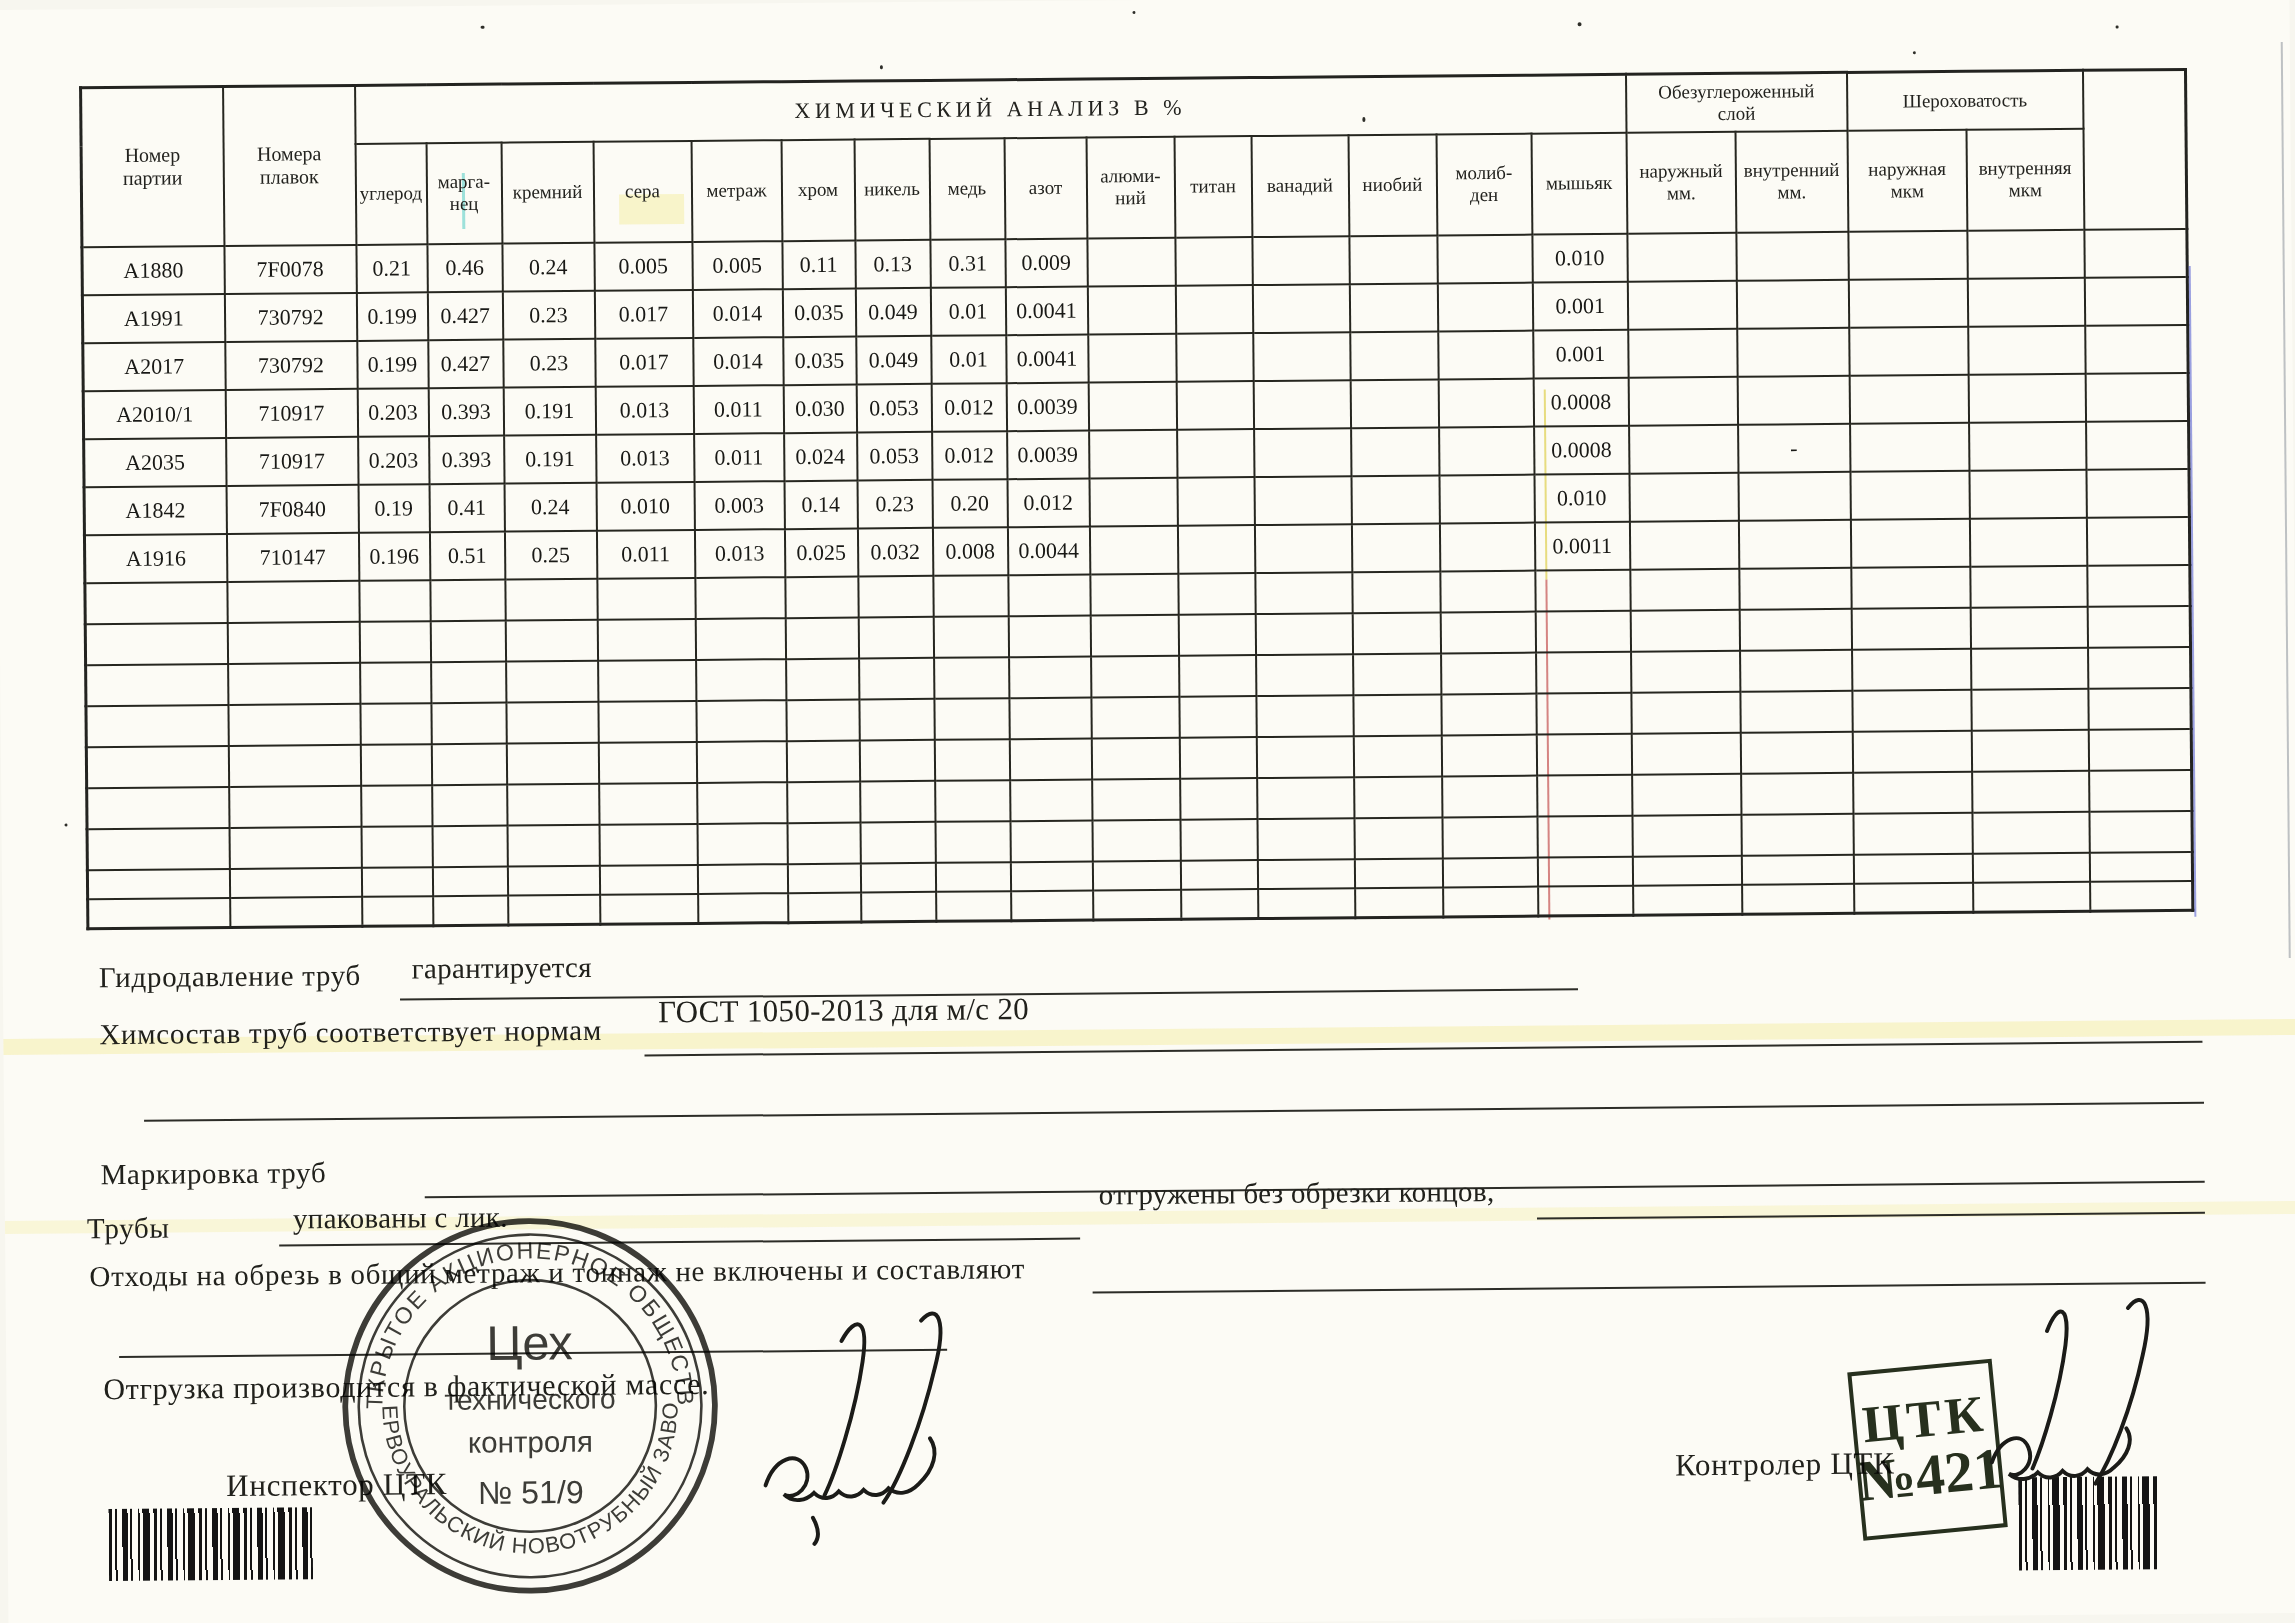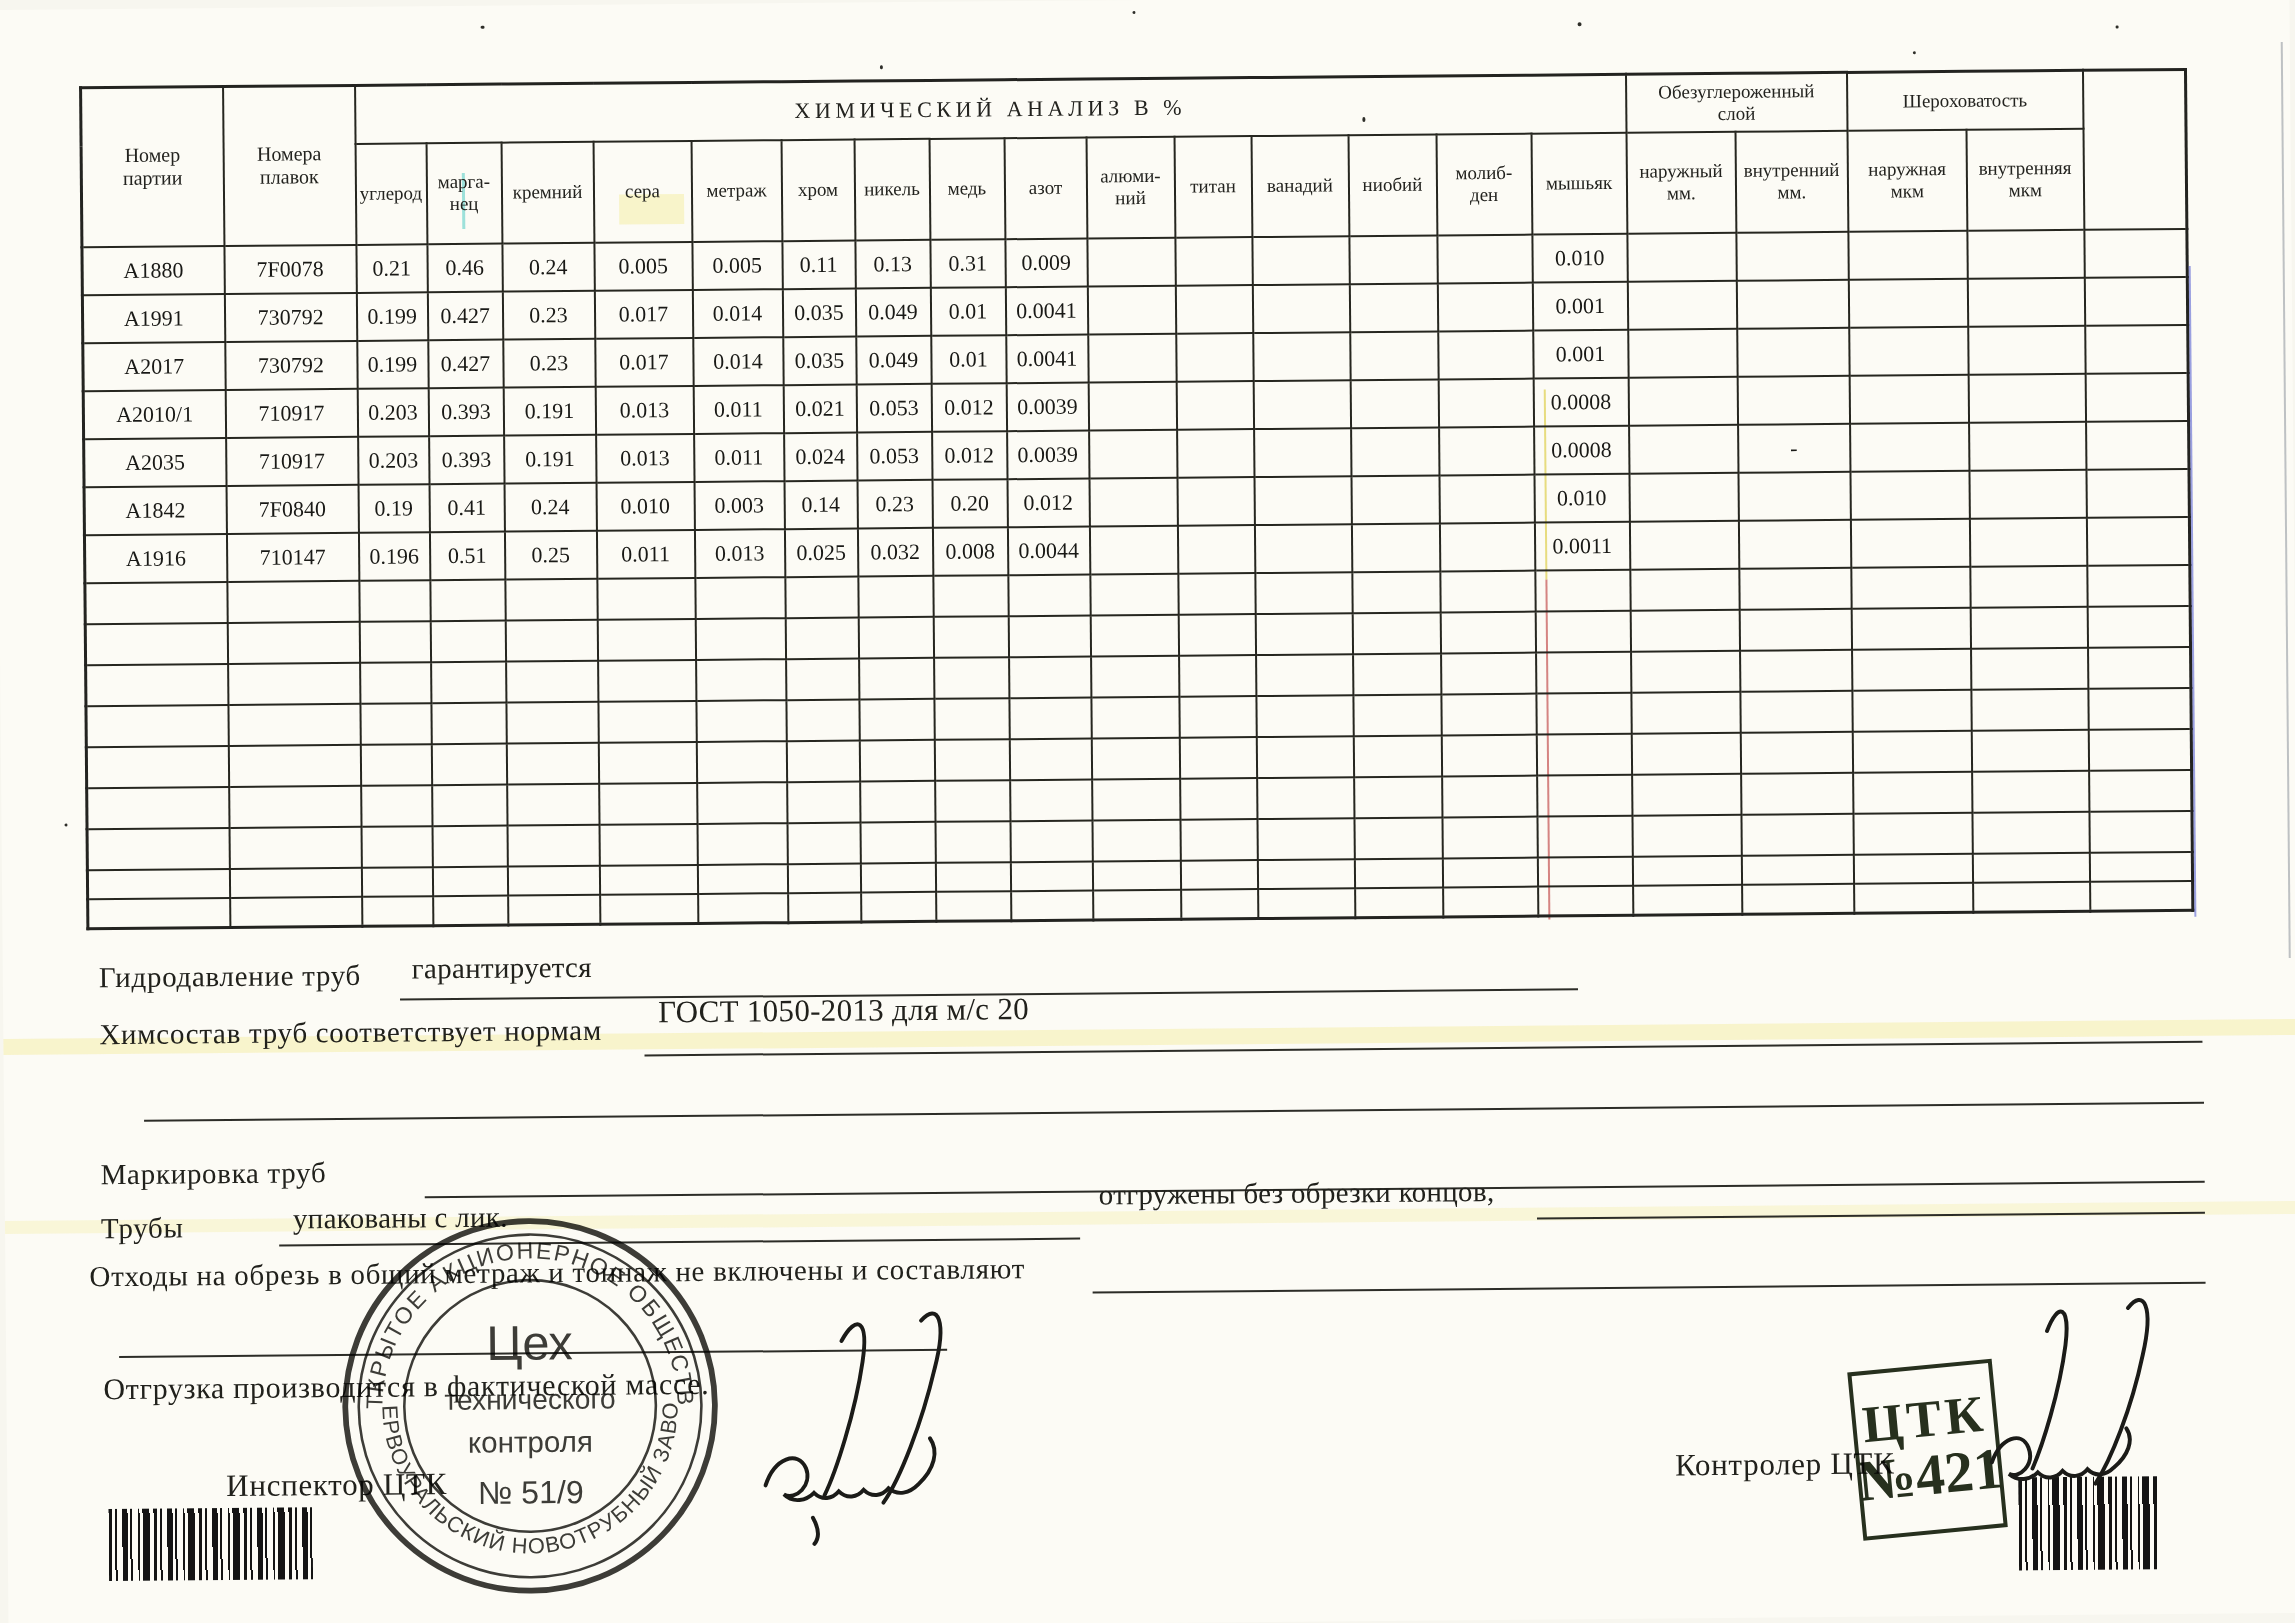--- a/index.html
+++ b/index.html
@@ -229,21 +229,21 @@
           <td></td>
         </tr>
         <tr class="data-row">
           <td>А2010/1</td>
           <td>710917</td>
           <td>0.203</td>
           <td>0.393</td>
           <td>0.191</td>
           <td>0.013</td>
           <td>0.011</td>
-          <td>0.021</td>
+          <td>0.030</td>
           <td>0.053</td>
           <td>0.012</td>
           <td>0.0039</td>
           <td></td>
           <td></td>
           <td></td>
           <td></td>
           <td></td>
           <td class="as-cell">0.0008</td>
           <td></td>
@@ -549,21 +549,21 @@
 
   <div class="lbl" style="left:96px;top:1009px;">Химсостав труб соответствует нормам</div>
   <div class="val" style="left:655px;top:990px;font-size:31px;">ГОСТ 1050-2013 для м/с 20</div>
   <div class="rule" style="left:641px;top:1050px;width:1558px;"></div>
 
   <div class="rule" style="left:140px;top:1111px;width:2060px;"></div>
 
   <div class="lbl" style="left:96px;top:1149px;">Маркировка труб</div>
   <div class="rule" style="left:420px;top:1190px;width:1780px;"></div>
 
-  <div class="lbl" style="left:96px;top:1203px;">Трубы</div>
+  <div class="lbl" style="left:82px;top:1203px;">Трубы</div>
   <div class="val" style="left:288px;top:1195px;">упакованы с лик.</div>
   <div class="rule" style="left:274px;top:1237px;width:801px;"></div>
   <div class="val" style="left:1094px;top:1178px;">отгружены без обрезки концов,</div>
   <div class="rule" style="left:1532px;top:1221px;width:668px;"></div>
 
   <div class="lbl" style="left:84px;top:1251px;">Отходы на обрезь в общий метраж и тоннаж не включены и составляют</div>
   <div class="rule" style="left:1087px;top:1291px;width:1113px;"></div>
 
   <div class="rule" style="left:113px;top:1347px;width:828px;"></div>
   <div class="lbl" style="left:97px;top:1363px;font-size:30px;">Отгрузка производится в фактической массе.</div>

